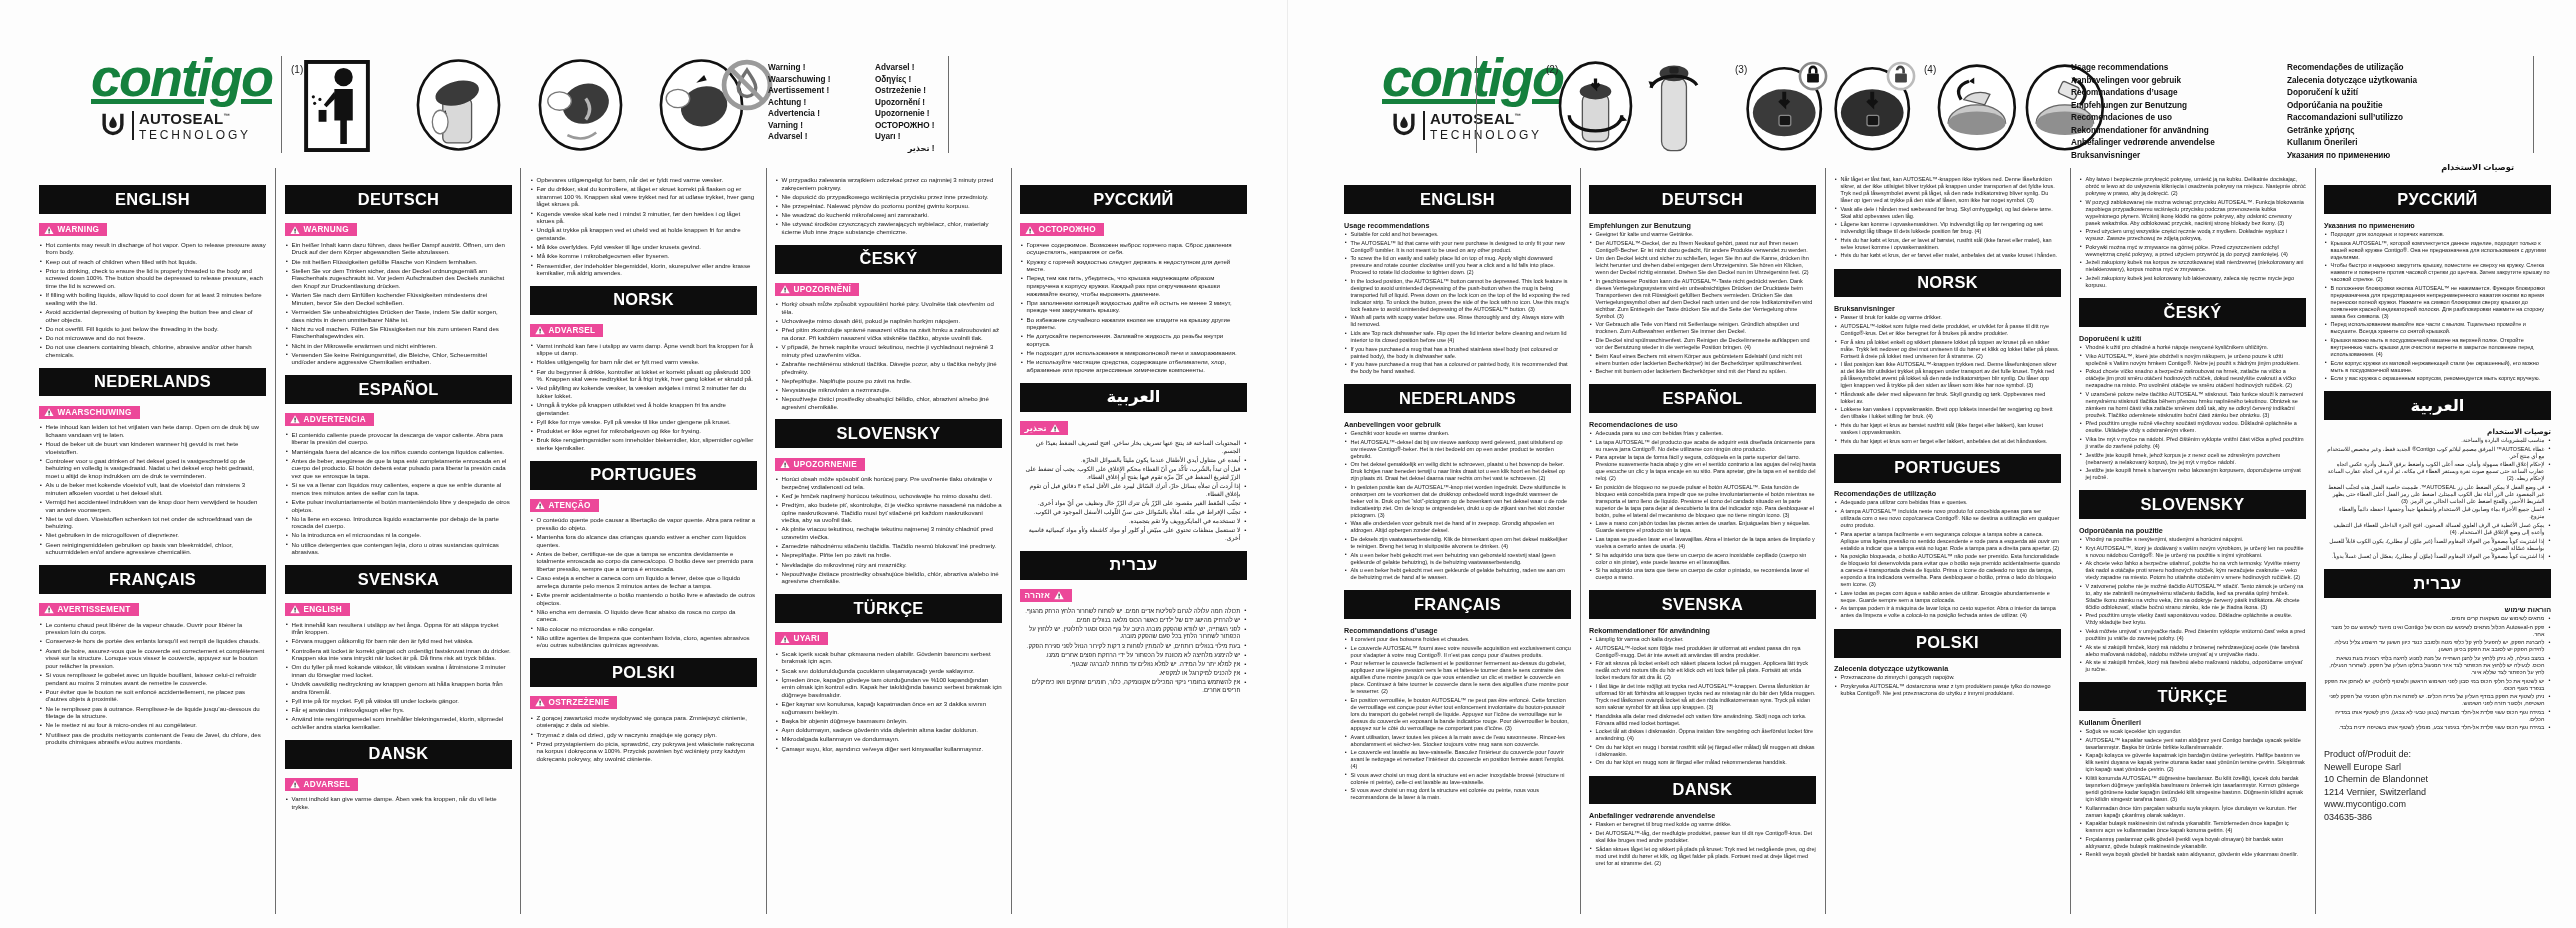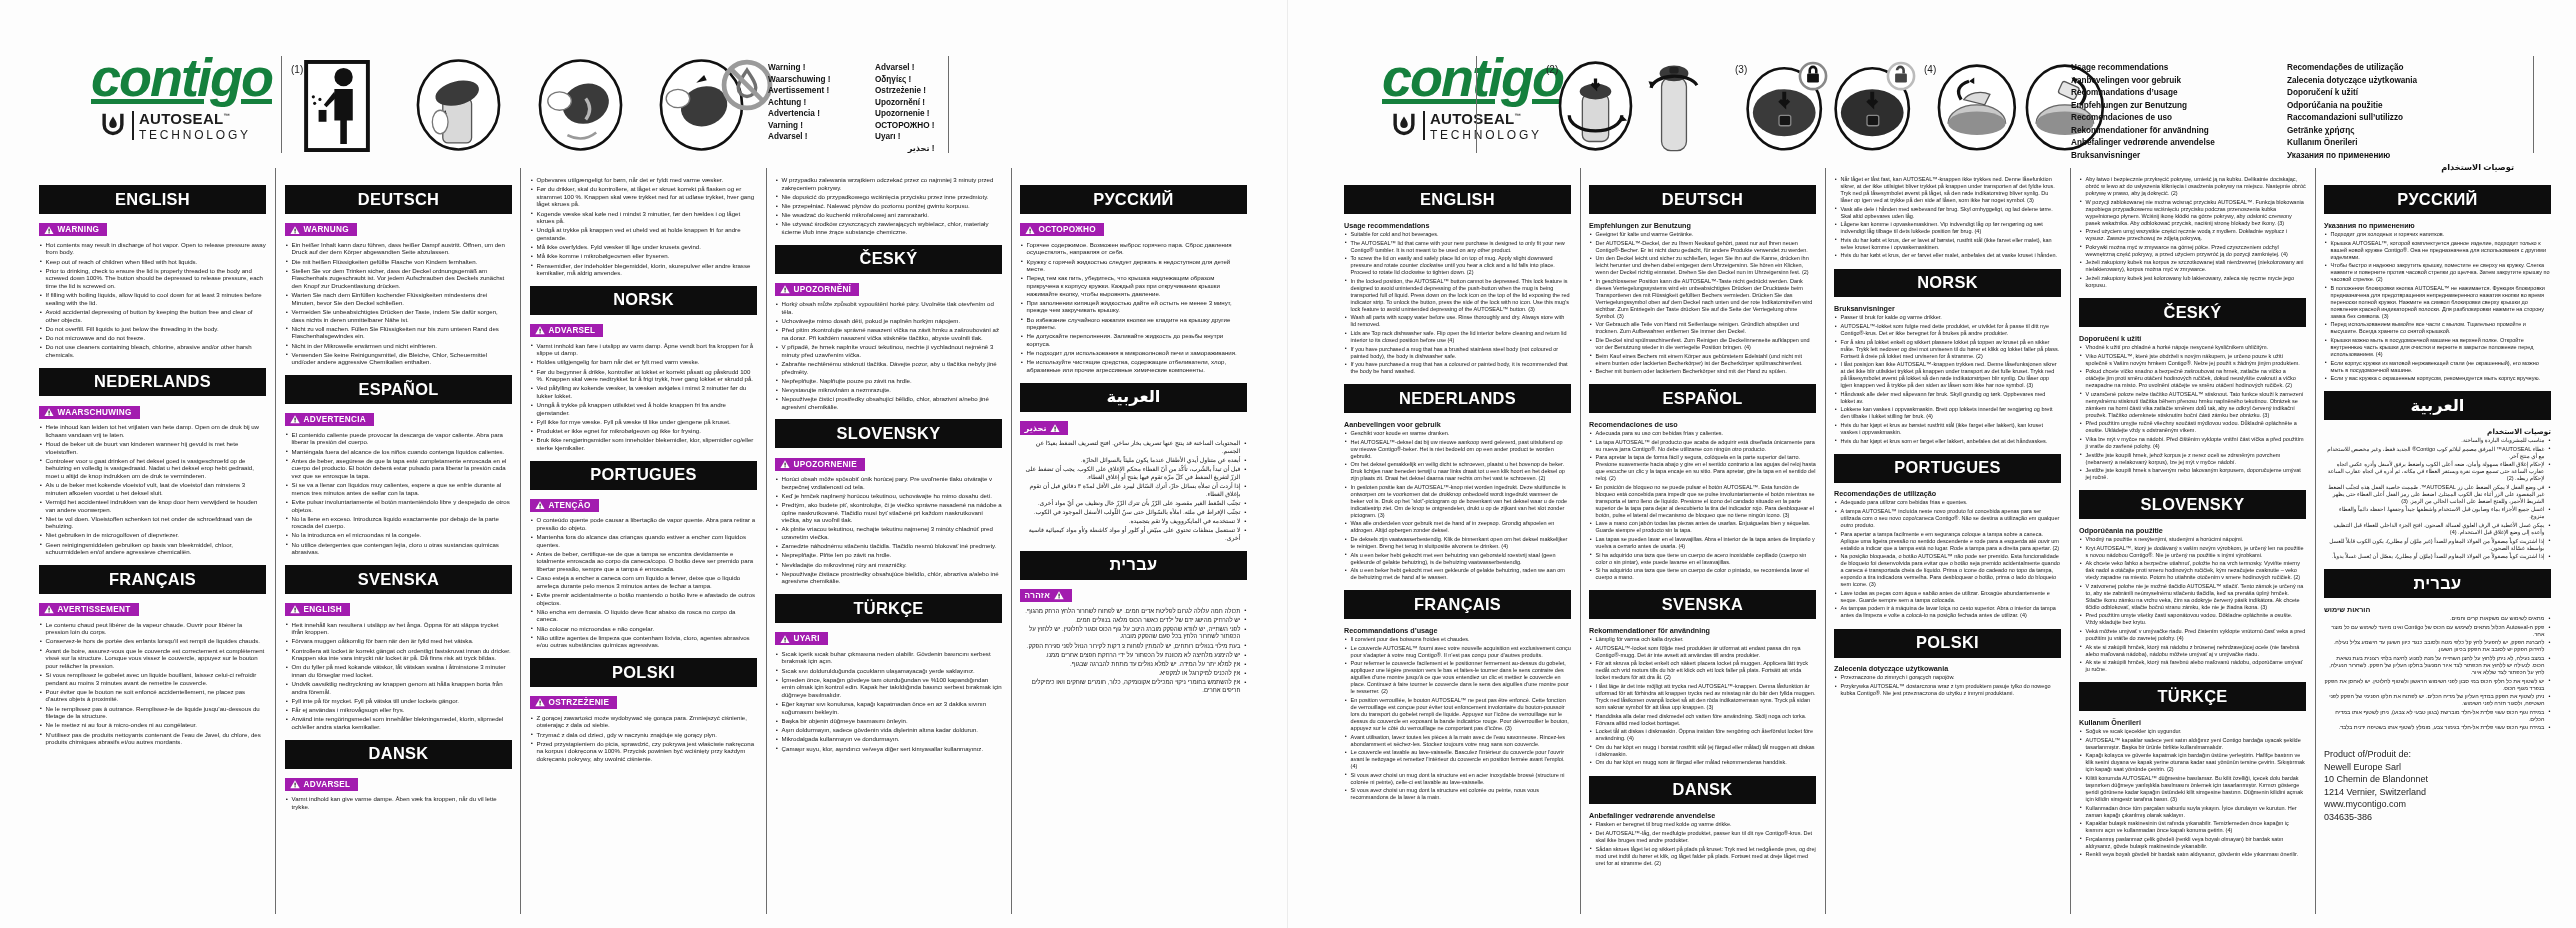--- a/index.html
+++ b/index.html
@@ -19,21 +19,21 @@
   .as-sep{width:1.3px;height:29px;background:#1c1c1c;}
   .fig-label{position:absolute;font-size:10px;color:#222;}
   .warnbox{position:absolute;font-size:8.2px;font-weight:bold;line-height:11.5px;color:#111;}
   .usagehead{position:absolute;font-size:8.2px;font-weight:bold;line-height:12.5px;color:#111;}
   .usagehead .rtl{direction:rtl;text-align:right;}
 
   
   .col{position:absolute;top:176px;overflow:hidden;}
   .hbar{background:#0d0d0d;color:#fff;text-align:center;font-weight:bold;
         font-size:16.4px;letter-spacing:0.3px;padding:4.6px 0 5.3px;margin:9.2px 0 6.6px;}
-  .wbadge{display:inline-flex;align-items:center;gap:4px;background:#a21caf;color:#fff;
+  .wbadge{display:inline-flex;align-items:center;gap:4px;background:#ec4899;color:#fff;
           font-weight:bold;font-size:8.2px;letter-spacing:0.3px;padding:2px 8px 2px 4.6px;
           margin:2.6px 0 4.6px;}
   .wbadge.rtl{direction:rtl;}
   .subt{font-weight:bold;font-size:7.2px;margin:1.3px 0 1.3px;}
   ul.bl{list-style:none;margin:0 0 8px;padding:0;font-size:6.1px;line-height:7.6px;}
   .panel-right ul.bl{font-size:5.5px;line-height:7px;}
   ul.bl li{position:relative;padding-left:6.6px;margin:0 0 1.6px;}
   ul.bl li::before{content:"•";position:absolute;left:0.7px;top:-0.3px;}
   ul.bl.rtl{direction:rtl;text-align:right;}
   ul.bl.rtl li{padding-left:0;padding-right:6.6px;}
@@ -730,21 +730,21 @@
           <li>مناسب للمشروبات الباردة والساخنة.</li>
           <li>غطاء AUTOSEAL™ المرفق مصمم ليلائم كوب Contigo® الجديد فقط، وغير مخصص للاستخدام مع أي منتج آخر.</li>
           <li>لإحكام إغلاق الغطاء بسهولة وأمان، ضعه أعلى الكوب واضغط برفق لأسفل وأدره عكس اتجاه عقارب الساعة حتى تسمع صوت نقرة ويستقر الغطاء في مكانه، ثم أدره في اتجاه عقارب الساعة لإحكام ربطه. (2)</li>
           <li>في وضع القفل لا يمكن الضغط على زر AUTOSEAL™. صُممت خاصية القفل هذه لتجنّب الضغط غير المقصود على الزر أثناء نقل الكوب الممتلئ. اضغط على رمز القفل أعلى الغطاء حتى يظهر الشريط الأحمر، وللفتح اضغط على الجانب الخالي من الرمز. (3)</li>
           <li>اغسل جميع الأجزاء بماء وصابون قبل الاستخدام واشطفها جيداً وجففها. احفظه دائماً والغطاء منزوع.</li>
           <li>يمكن غسل الأغطية في الرف العلوي لغسالة الصحون. افتح الجزء الداخلي للغطاء قبل التنظيف وأعده إلى وضع الإغلاق قبل الاستخدام. (4)</li>
           <li>إذا اشتريت كوباً مصقولاً من الفولاذ المقاوم للصدأ (غير ملوّن أو مطلي)، يكون الكوب قابلاً للغسل بواسطة غسّالة الصحون.</li>
           <li>إذا اشتريت كوباً مصقولاً من الفولاذ المقاوم للصدأ (ملوّن أو مطلي)، يفضّل أن يُغسل غسلاً يدوياً.</li>
         </ul>
         <div class="hbar" dir="rtl">עברית</div>
-        <div class="subt" dir="rtl" style="text-align: left;">הוראות שימוש</div>
+        <div class="subt" dir="rtl" style="text-align: right;">הוראות שימוש</div>
         <ul class="bl rtl" dir="rtl">
           <li>מתאים לשימוש עם משקאות קרים וחמים.</li>
           <li>פקק ה-Autoseal הכלול מתאים לשימוש עם הכוס של Contigo ואינו מיועד לשימוש עם כל מוצר אחר.</li>
           <li>להברגת הפקק, יש להפעיל לחץ קל כלפי מטה ולסובב כנגד כיוון השעון עד הישמע צליל נעילה. להידוק הפקק יש לסובב את הפקק בכיוון השעון.</li>
           <li>במצב נעילה, לא ניתן ללחוץ על לחצן השתייה על מנת למנוע לחיצה בלתי רצונית בעת נשיאת הכוס. לנעילה יש ללחוץ את הכפתור לצד איור המנעול בחלקו העליון של הפקק. לשחרור הנעילה, לחץ על הכפתור לצד שללא איור.</li>
           <li>יש לשטוף את כל חלקי הכוס במי סבון לפני השימוש הראשון ולשטוף לחלוטין. יש לאחסן את הפקק בנפרד מגוף הכוס.</li>
           <li>ניתן לשטוף את הפקק במדף העליון של מדיח הכלים. יש לפתוח את חלקו הפנימי של הפקק לפני השטיפה, ולסגור חזרה לפני השימוש.</li>
           <li>במידה וגוף הכוס עשוי פלדת אל-חלד מוברשת (בגוון טבעי לא צבוע), ניתן לשטוף אותו במדיח הכלים.</li>
           <li>במידה וגוף הכוס עשוי פלדת אל-חלד בגימור צבע, מומלץ לשטוף אותו בשטיפה ידנית בלבד.</li>
         </ul>

